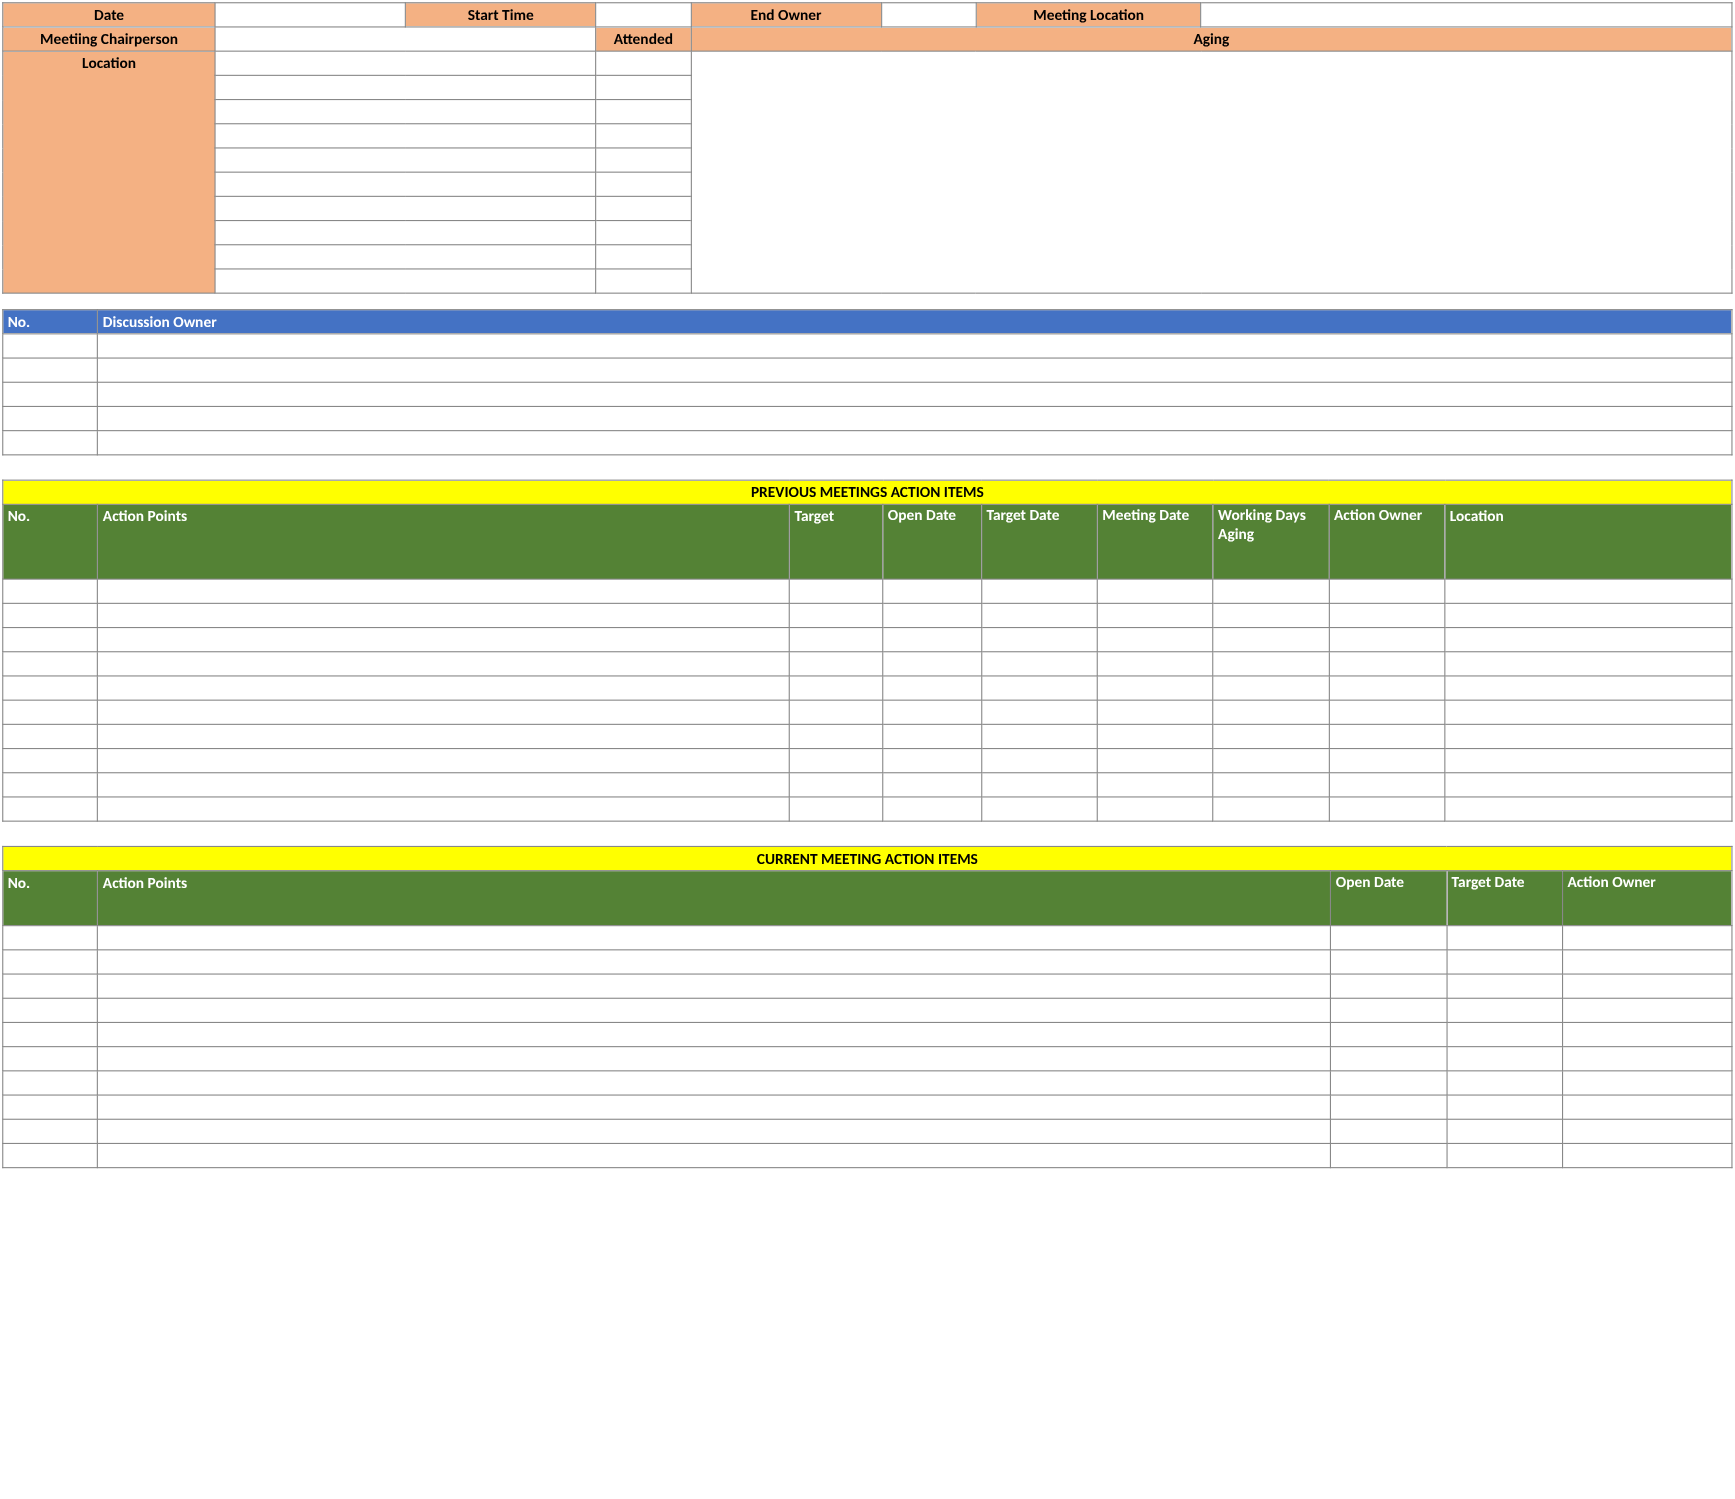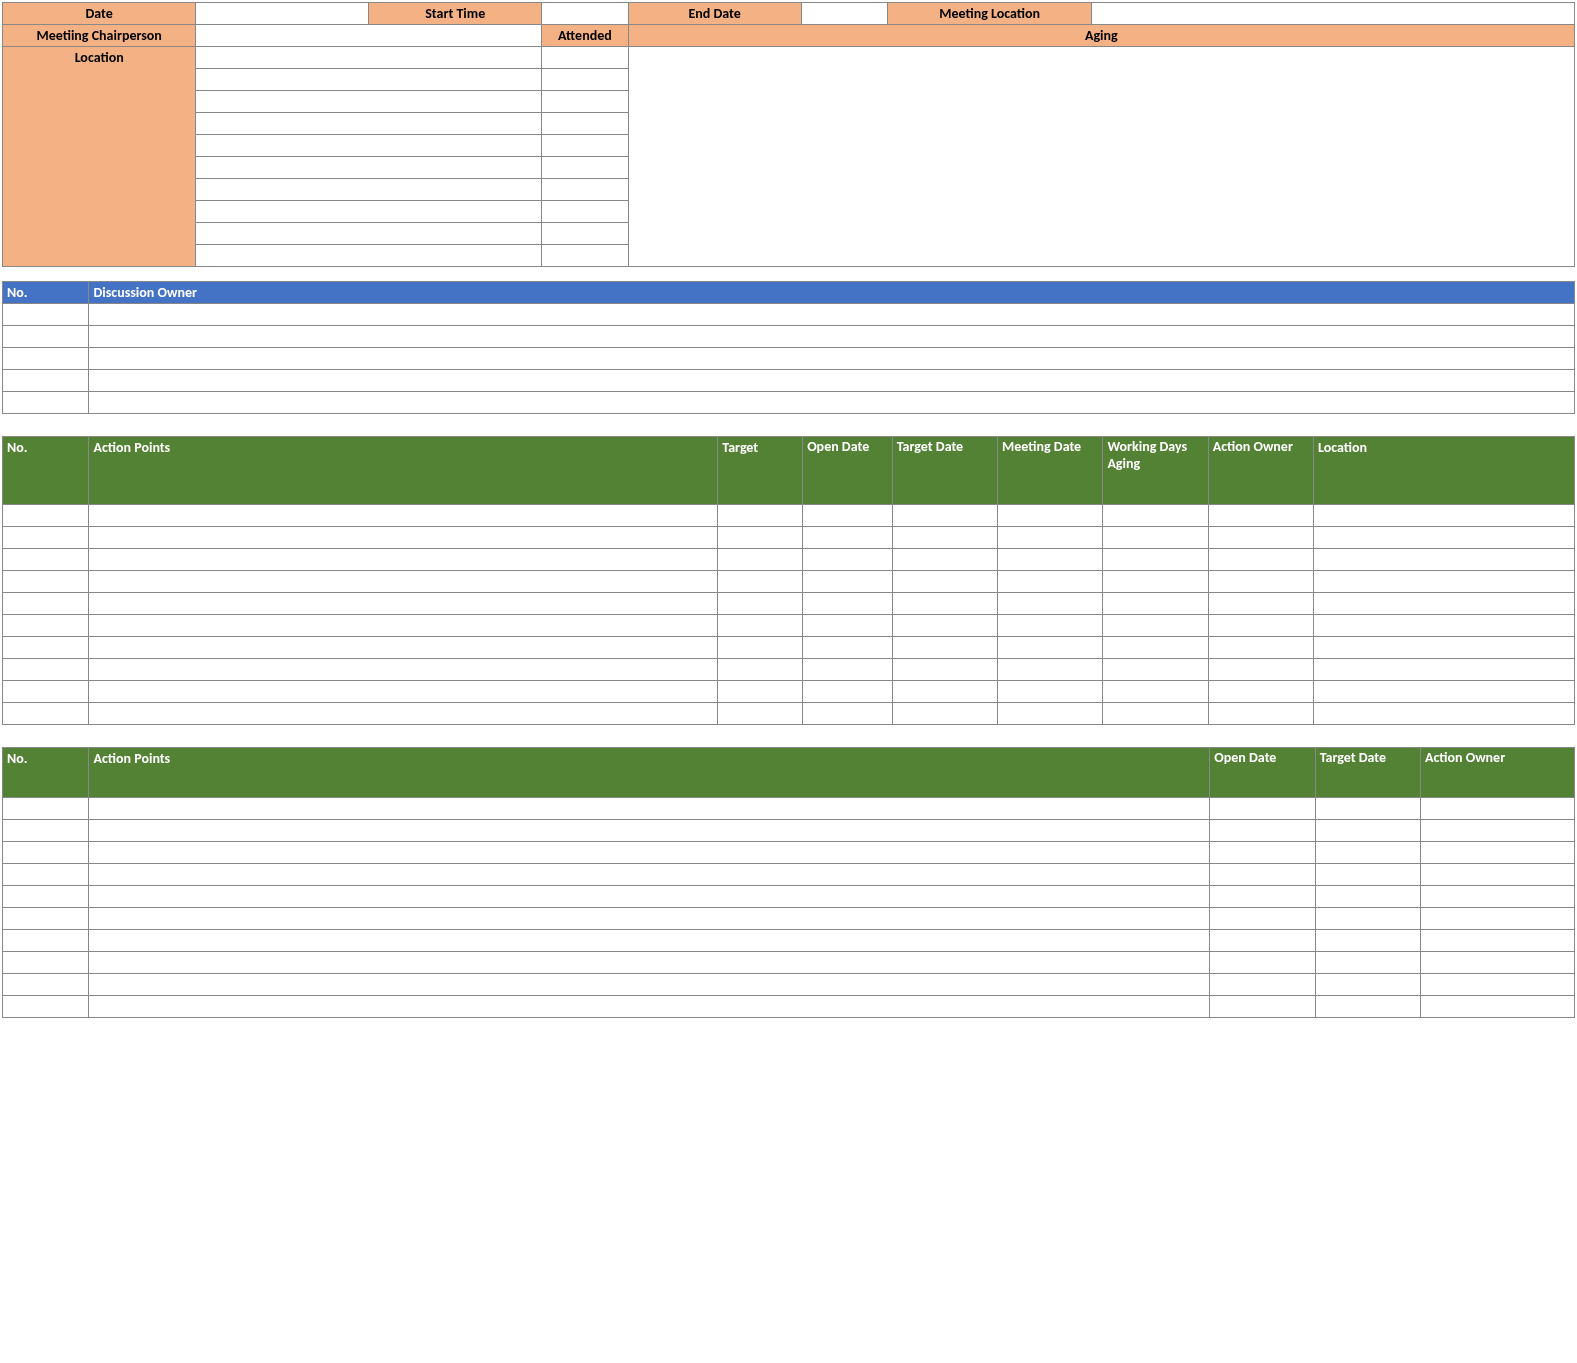--- a/index.html
+++ b/index.html
@@ -46,21 +46,21 @@
     <col style="width:13%">
     <col style="width:30.7%">
   </colgroup>
 
   <tbody>
       <tr>
     <td class="peach">Date</td>
     <td></td>
     <td class="peach">Start Time</td>
     <td></td>
-    <td class="peach">End Date</td>
+    <td class="peach">End Owner</td>
     <td></td>
     <td class="peach">Meeting Location</td>
     <td></td>
   </tr>
 
   <tr>
     <td class="peach">Meetiing Chairperson</td>
     <td colspan="2"></td>
     <td class="peach">Attended</td>
     <td class="peach center" colspan="4">Aging</td>
@@ -154,20 +154,23 @@
     <col style="width:40%">
     <col style="width:5.4%">
     <col style="width:5.7%">
     <col style="width:6.7%">
     <col style="width:6.7%">
     <col style="width:6.7%">
     <col style="width:6.7%">
     <col style="width:16.6%">
   </colgroup>
   <tbody>
+      <tr>
+    <td class="yellow" colspan="9">PREVIOUS MEETINGS ACTION ITEMS</td>
+  </tr>
   <tr>
     <td class="green tall">No.</td>
     <td class="green tall">Action Points</td>
     <td class="green tall">Target</td>
     <td class="green tall multiline">Open Date</td>
     <td class="green tall multiline">Target Date</td>
     <td class="green tall multiline">Meeting Date</td>
     <td class="green tall multiline">Working Days Aging</td>
     <td class="green tall multiline">Action Owner</td>
     <td class="green tall">Location</td>
@@ -289,20 +292,23 @@
 
 <table>
   <colgroup>
     <col style="width:5.5%">
     <col style="width:71.3%">
     <col style="width:6.7%">
     <col style="width:6.7%">
     <col style="width:9.8%">
   </colgroup>
   <tbody>
+      <tr>
+    <td class="yellow" colspan="5">CURRENT MEETING ACTION ITEMS</td>
+  </tr>
   <tr>
     <td class="green mid">No.</td>
     <td class="green mid">Action Points</td>
     <td class="green mid multiline">Open Date</td>
     <td class="green mid multiline">Target Date</td>
     <td class="green mid multiline">Action Owner</td>
   </tr>
   <tr>
         <td></td>
         <td></td>

